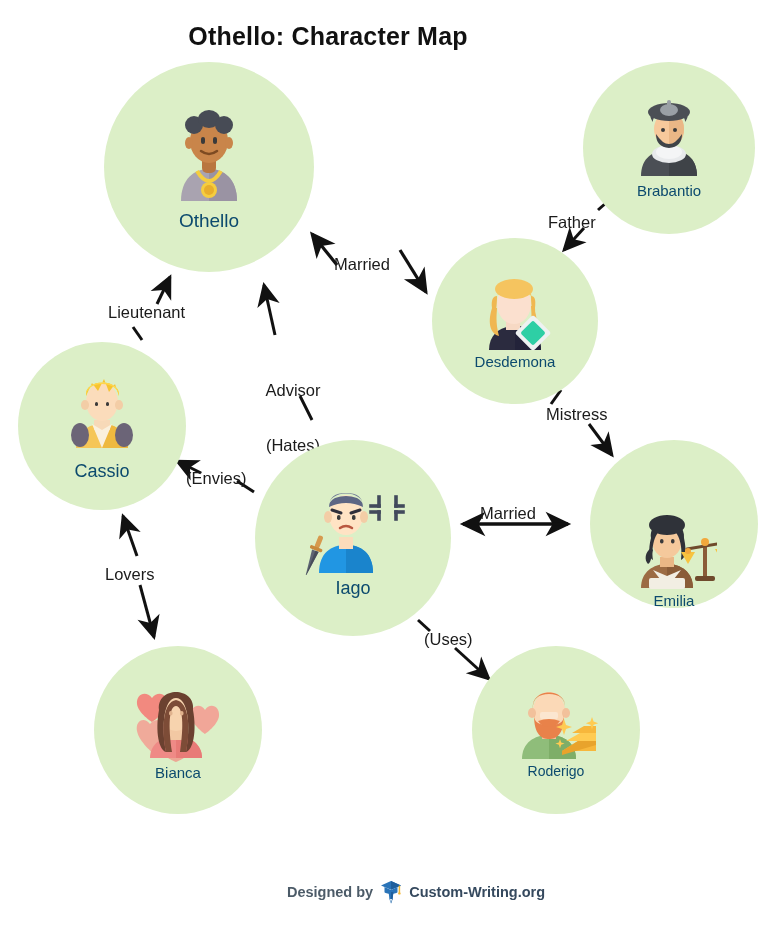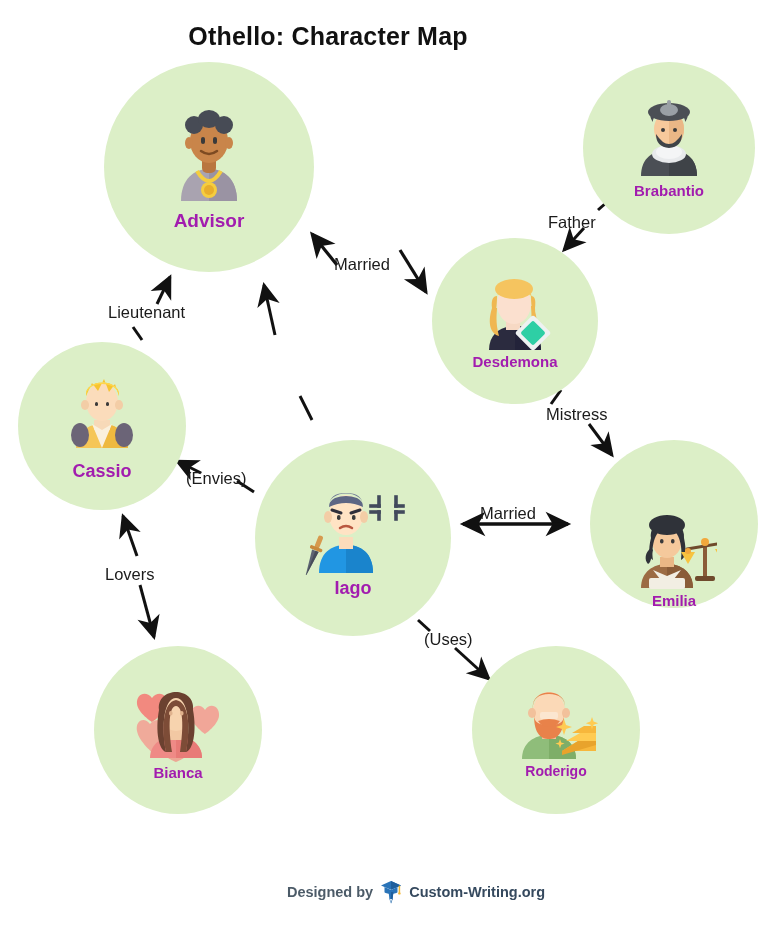--- a/index.html
+++ b/index.html
@@ -23,21 +23,21 @@
   
   .node{
     position:absolute;
     border-radius:50%;
     background:#dcefc7;
     display:flex;flex-direction:column;
     align-items:center;justify-content:center;
   }
   .node .art{position:relative;}
   .node .nm{
-    font-weight:bold;color:#a21caf;
+    font-weight:normal;color:#0c4a6e;
     text-align:center;line-height:1;
     margin-top:4px;
   }
 
   
   svg.edges{position:absolute;left:0;top:0;width:768px;height:935px;pointer-events:none;}
   .elabel{
     position:absolute;
     font-size:16.5px;color:#1b1b1b;
     white-space:pre;
@@ -114,20 +114,24 @@
       <line x1="418" y1="620" x2="430" y2="631" stroke="#111111" stroke-width="3.0"></line>
       <line x1="455" y1="648" x2="489" y2="679" stroke="#111111" stroke-width="3.0" marker-end="url(#ah)"></line>
     </g>
   </svg>
 
   <div class="elabel" style="left:334px;top:255px;">Married</div>
   <div class="elabel" style="left:548px;top:213px;">Father</div>
   <div class="elabel" style="left:546px;top:405px;">Mistress</div>
   <div class="elabel" style="left:480px;top:504px;">Married</div>
   <div class="elabel" style="left:108px;top:303px;">Lieutenant</div>
+  <div class="elabel c" style="left:253px;top:344px;width:80px;">
+    <div>Advisor</div>
+    <div>(Hates)</div>
+  </div>
   <div class="elabel" style="left:186px;top:469px;">(Envies)</div>
   <div class="elabel" style="left:105px;top:565px;">Lovers</div>
   <div class="elabel" style="left:424px;top:630px;">(Uses)</div>
 
   <div class="node" style="left:104px;top:62px;width:210px;height:210px;">
     <div class="art">
       <svg class="fig" width="92" height="100" viewBox="0 0 92 100">
         <path d="M18 96 C18 74 31 64 46 64 C61 64 74 74 74 96 Z" fill="#a9a3b0"></path>
         <path d="M46 64 C61 64 74 74 74 96 L46 96 Z" fill="#9a93a3"></path>
         <rect x="39" y="50" width="14" height="18" rx="5" fill="#b9763f"></rect>
@@ -139,21 +143,21 @@
         <ellipse cx="26" cy="38" rx="4" ry="6" fill="#c9854a"></ellipse>
         <ellipse cx="66" cy="38" rx="4" ry="6" fill="#c9854a"></ellipse>
         <rect x="38" y="32" width="4" height="7" rx="2" fill="#3a3a3a"></rect>
         <rect x="50" y="32" width="4" height="7" rx="2" fill="#3a3a3a"></rect>
         <path d="M38 46 Q46 52 54 46" stroke="#7d4a22" stroke-width="2.5" fill="none" stroke-linecap="round"></path>
         <path d="M34 66 Q46 86 58 66" stroke="#f5cd3e" stroke-width="4" fill="none"></path>
         <circle cx="46" cy="85" r="8" fill="#f5cd3e"></circle>
         <circle cx="46" cy="85" r="5" fill="#e8ae2b"></circle>
       </svg>
     </div>
-    <div class="nm" style="font-size:19px;margin-top:6px;">Advisor</div>
+    <div class="nm" style="font-size:19px;margin-top:6px;">Othello</div>
   </div>
 
   <div class="node" style="left:583px;top:62px;width:172px;height:172px;">
     <div class="art">
       <svg class="fig" width="74" height="80" viewBox="0 0 74 80">
         <path d="M9 78 C9 60 21 52 37 52 C53 52 65 60 65 78 Z" fill="#4b4f55"></path>
         <path d="M37 52 C53 52 65 60 65 78 L37 78 Z" fill="#3f4348"></path>
         <ellipse cx="37" cy="56" rx="17" ry="9" fill="#e8eaec"></ellipse>
         <ellipse cx="37" cy="54" rx="13" ry="7" fill="#f4f5f6"></ellipse>
         <ellipse cx="37" cy="31" rx="15" ry="17" fill="#f7c99b"></ellipse>

